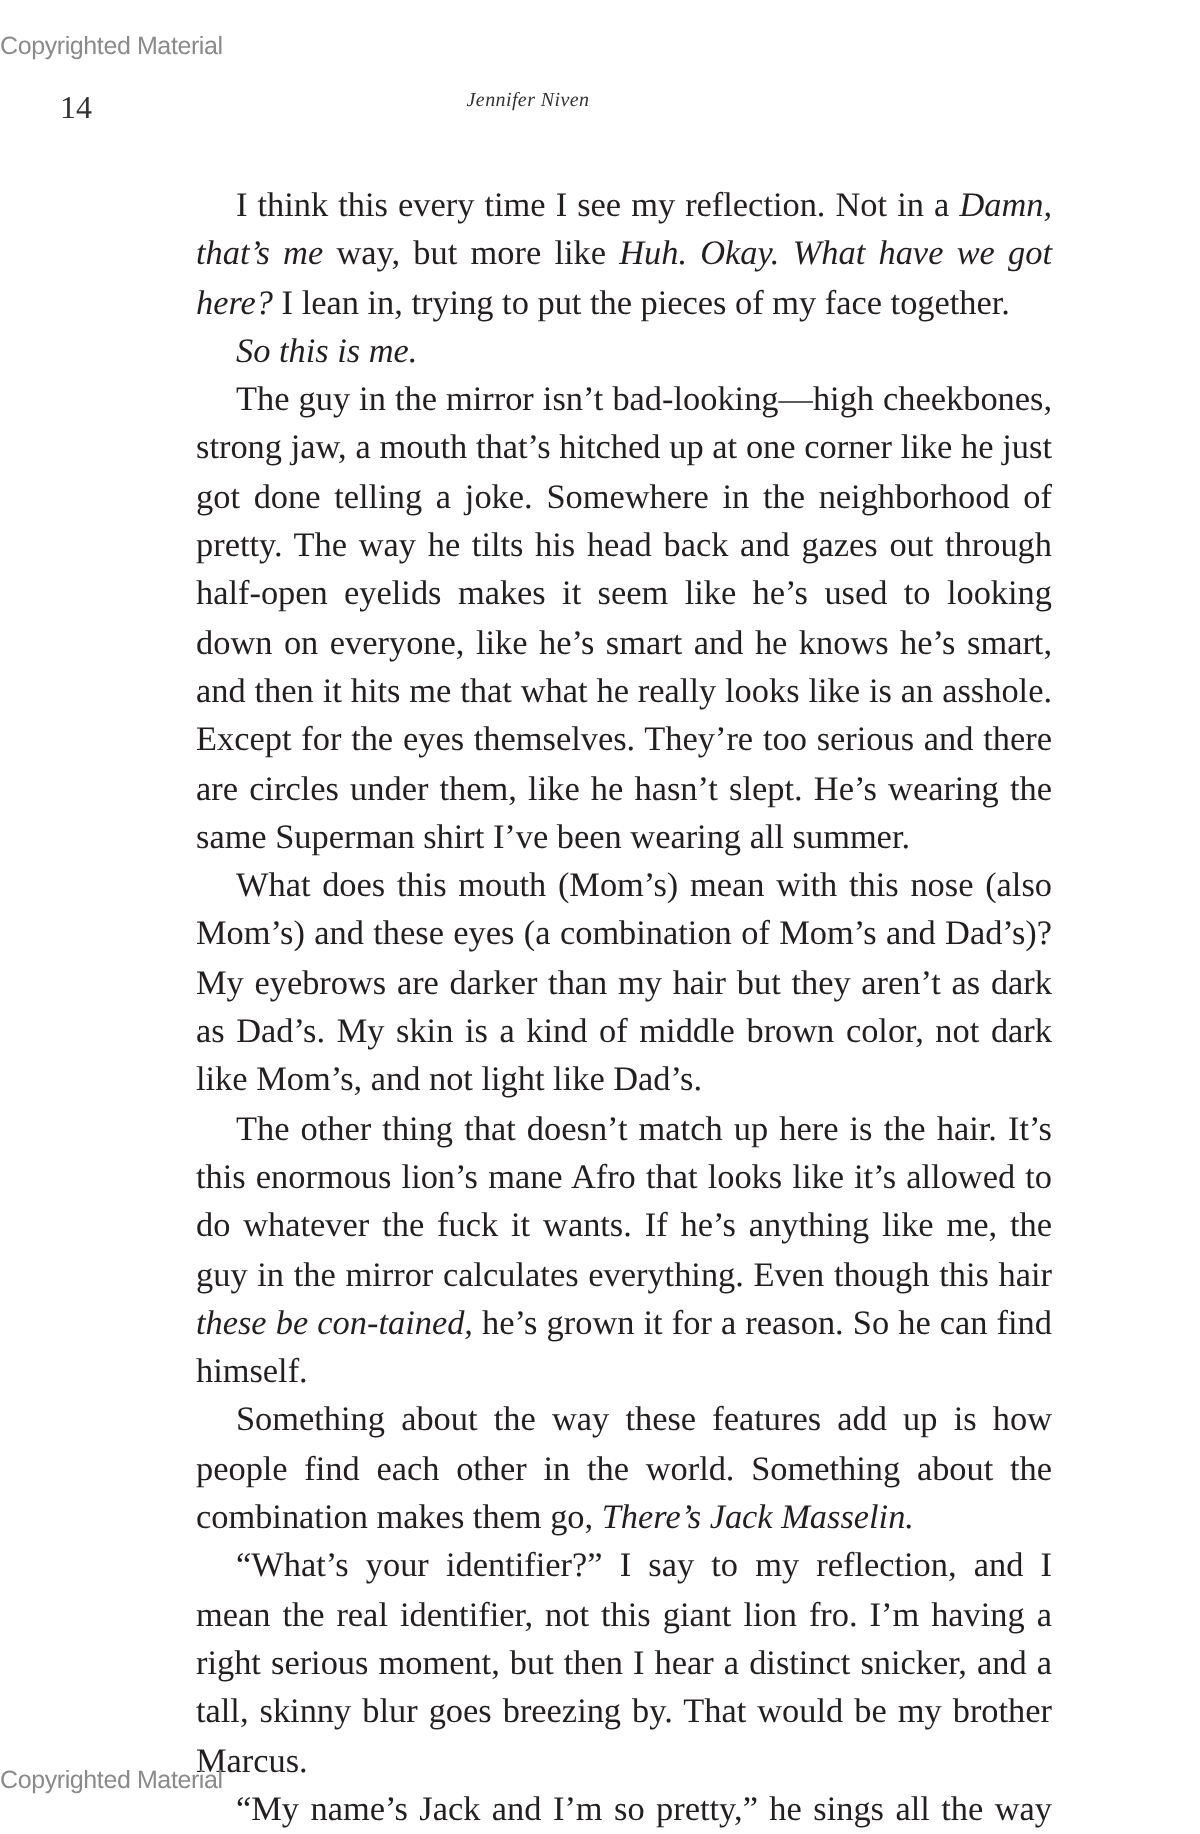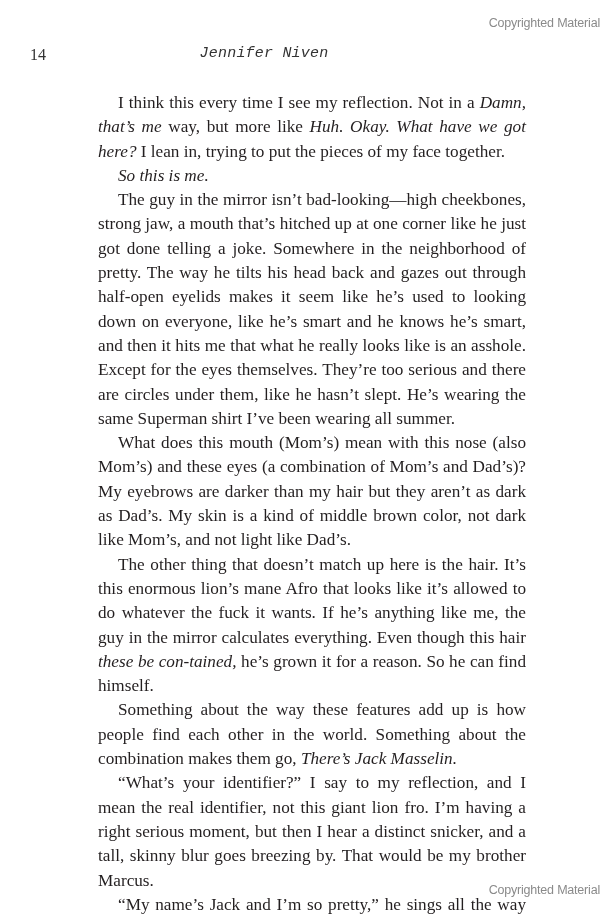--- a/index.html
+++ b/index.html
@@ -11,21 +11,21 @@
       width: 600px;
       height: 917px;
       position: relative;
       overflow: hidden;
       color: #231f20;
     }
     .watermark {
       position: absolute;
       left: 0;
       width: 600px;
-      text-align: right;
+      text-align: left;
       font-family: "Liberation Sans", sans-serif;
       font-size: 12.5px;
       color: #8a8a8a;
       letter-spacing: -0.2px;
     }
     .watermark.top { top: 16px; }
     .watermark.bottom { top: 883px; }
     .page-number {
       position: absolute;
       left: 30px;
@@ -33,23 +33,23 @@
       font-family: "Liberation Serif", serif;
       font-size: 16px;
       color: #333;
     }
     .running-head {
       position: absolute;
       left: 0;
       width: 528px;
       top: 45px;
       text-align: center;
-      font-family: Liberation Mono, monospace;
+      font-family: Liberation Serif, serif;
       font-style: italic;
-      font-size: 15px;
+      font-size: 10px;
       color: #333;
       letter-spacing: 0.2px;
     }
     .body-text {
       position: absolute;
       left: 98px;
       top: 91px;
       width: 428px;
       font-family: "Liberation Serif", serif;
       font-size: 17.2px;

